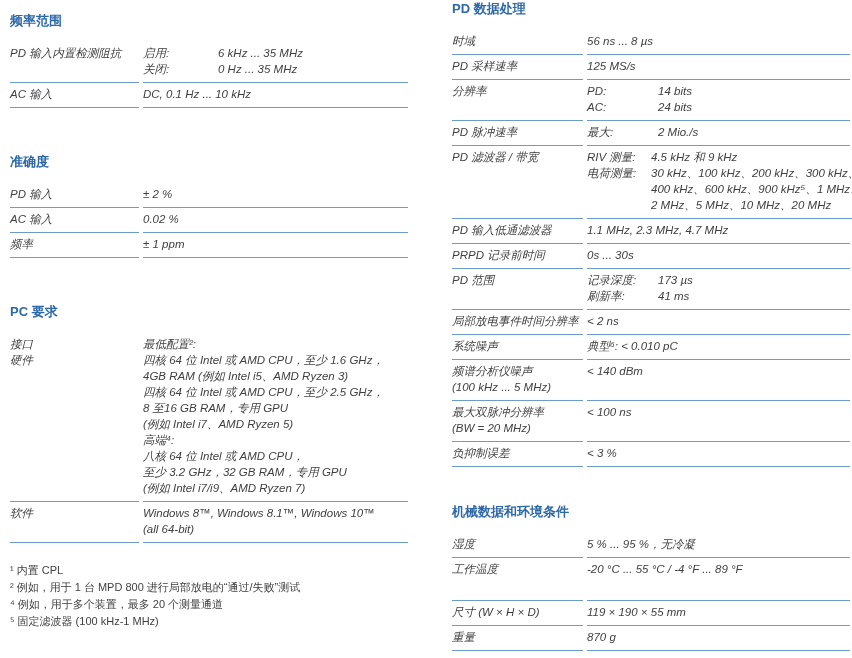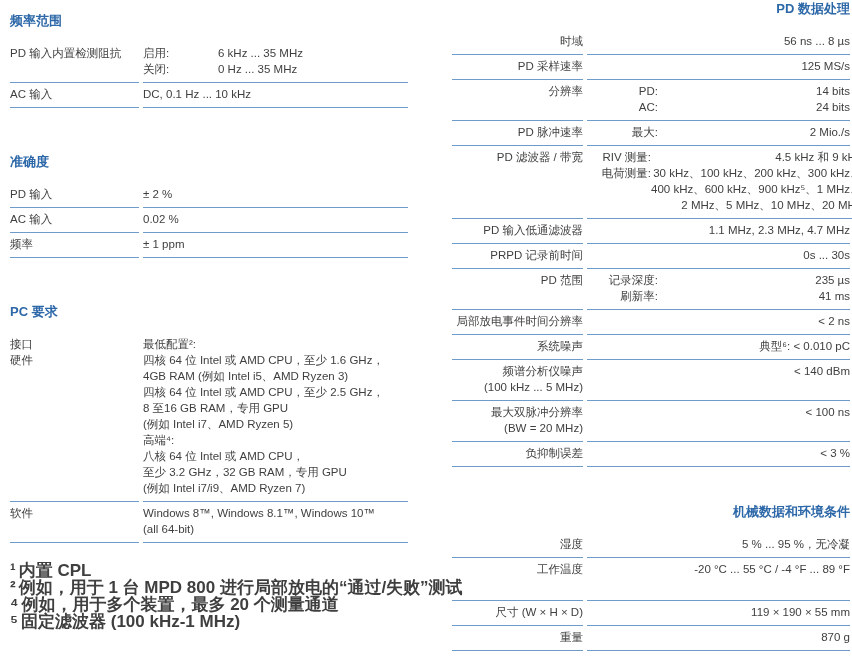--- a/index.html
+++ b/index.html
@@ -4,51 +4,51 @@
 <style>
   html, body { margin: 0; padding: 0; }
   body {
     width: 852px; height: 658px; background: #ffffff; overflow: hidden;
     font-family: "Liberation Sans", "DejaVu Sans", sans-serif;
     font-size: 11.5px; color: #3f3f3f;
   }
   .page { display: flex; padding: 0 0 0 10px; box-sizing: border-box; }
   .col { width: 398px; flex: none; }
   .col-left  { margin-right: 44px; padding-top: 13px; }
-  .col-right { padding-top: 1px; text-align: right; }
+  .col-right { padding-top: 1px; }
 
   .sec-title {
     font-size: 13px; font-weight: bold; color: #2d68a8;
     margin: 0 0 13px 0; line-height: 16px;
   }
   .sec-gap    { margin-top: 46px; }
   .sec-gap-lg { margin-top: 37px; }
 
-  .row { display: flex; line-height: 16px; }
+  .row { display: flex; line-height: 16px; font-style: italic; }
   .lbl {
     flex: none; margin-right: 4px; white-space: nowrap;
     border-bottom: 1.5px solid #6e9cca; padding: 3px 0 5px;
   }
   .val { flex: 1; border-bottom: 1.5px solid #6e9cca; padding: 3px 0 5px; }
   .col-left  .lbl { width: 129px; }
   .col-right .lbl { width: 131px; }
 
   .nb  > .lbl, .nb  > .val { border-bottom: none; }
   .bt  > .lbl, .bt  > .val { border-top: 1.5px solid #6e9cca; }
 
   .kv { display: flex; }
   .k  { flex: none; width: 71px; white-space: nowrap; }
   .k75 { width: 75px; }
   .k64 { width: 64px; }
   .v  { flex: 1; white-space: nowrap; }
   .line { white-space: nowrap; }
 
   .gap { height: 18px; }
 
-  .fnotes { margin-top: 19px; font-size: 17px; line-height: 17px; font-weight: bold; }
+  .fnotes { margin-top: 19px; font-size: 11px; line-height: 17px; }
   .fn { white-space: nowrap; }
   .fn-marker { display: inline-block; margin-right: 3px; }
 </style>
 </head>
 <body>
 
 <div class="page">
 
   <div class="col col-left">
 
@@ -206,21 +206,21 @@
       <div class="row">
         <div class="lbl">PRPD 记录前时间</div>
         <div class="val">0s ... 30s</div>
       </div>
 
       <div class="row">
         <div class="lbl">PD 范围</div>
         <div class="val">
           <div class="kv">
             <span class="k">记录深度:</span>
-            <span class="v">235 µs</span>
+            <span class="v">173 µs</span>
           </div>
           <div class="kv">
             <span class="k">刷新率:</span>
             <span class="v">41 ms</span>
           </div>
         </div>
       </div>
 
       <div class="row">
         <div class="lbl">局部放电事件时间分辨率</div>

